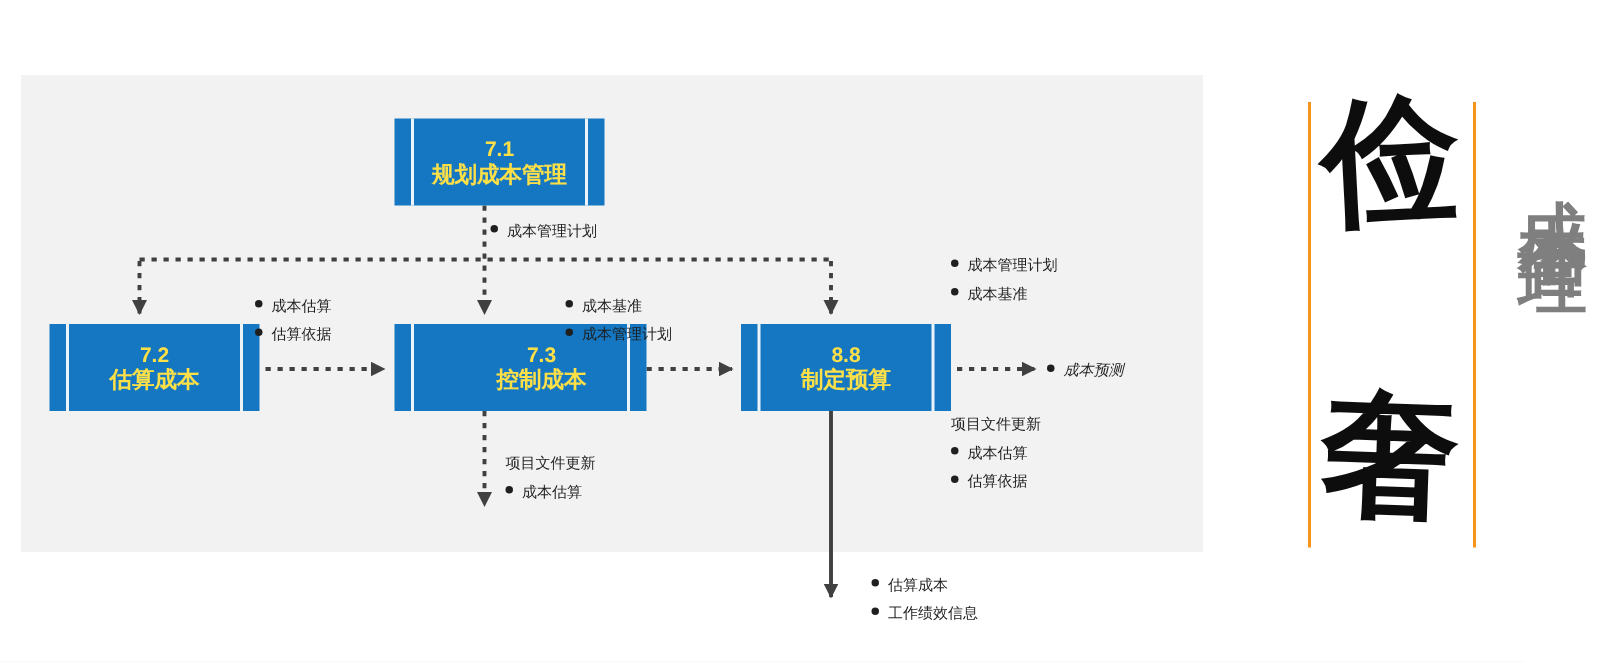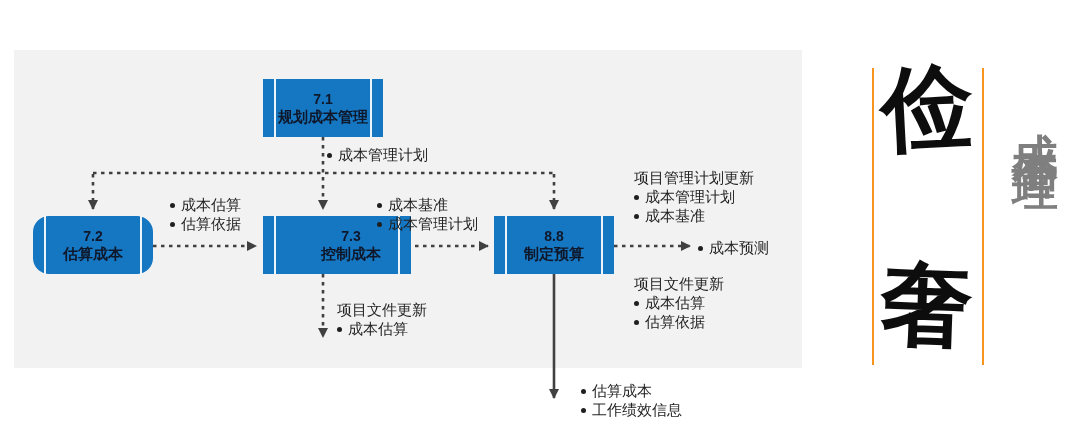--- a/index.html
+++ b/index.html
@@ -17,49 +17,49 @@
   }
   .panel{
     position:absolute;left:14px;top:50px;width:788px;height:318px;
     background:var(--panel-bg);
   }
   svg.connectors{position:absolute;left:0;top:0;width:1080px;height:441px;pointer-events:none;}
   svg.connectors path.dash{stroke:var(--line-dark);stroke-width:2.6;fill:none;stroke-dasharray:3.5 4.5;}
   svg.connectors path.solid{stroke:var(--line-dark);stroke-width:2.6;fill:none;}
   svg.connectors marker path{fill:var(--line-dark);stroke:none;}
   .pbox{
-    position:absolute;width:120px;height:58px;background:var(--box-blue);
-    color:#0f172a;display:flex;flex-direction:column;align-items:center;justify-content:center;
+    position:absolute;width:140px;height:58px;background:var(--box-blue);
+    color:#fde047;display:flex;flex-direction:column;align-items:center;justify-content:center;
     text-align:center;font-weight:bold;
   }
   .pbox .vline{position:absolute;top:0;bottom:0;width:2px;background:rgba(255,255,255,0.92);}
   .pbox .vline.l{left:11px;}
   .pbox .vline.r{right:11px;}
   .pbox .code{font-size:14px;line-height:16px;}
   .pbox .name{font-size:15px;line-height:18px;margin-top:1px;}
   #box71{left:263px;top:79px;}
-  #box72{left:33px;top:216px;border-radius:16px;}
+  #box72{left:33px;top:216px;}
   #box73{left:263px;top:216px;padding-left:28px;}
   #box74{left:494px;top:216px;}
   .note{
-    position:absolute;font-size:15px;color:var(--text-dark);
+    position:absolute;font-size:10px;color:var(--text-dark);
     line-height:19px;white-space:nowrap;
   }
   .note .title{display:block;}
   .note .bullet{display:block;}
   .note .bullet::before{
     content:"";display:inline-block;width:5px;height:5px;border-radius:50%;
     background:var(--text-dark);margin-right:6px;vertical-align:2px;
   }
   #note-plan-out{left:327px;top:145px;}
   #note-est-out{left:170px;top:195px;}
   #note-budget-out{left:377px;top:195px;}
   #note-budget-updates{left:337px;top:300px;}
   #note-ctrl-plan-updates{left:634px;top:168px;}
-  #note-ctrl-forecast{left:698px;top:238px;}
+  #note-ctrl-forecast{left:698px;top:238px;font-style:italic;}
   #note-ctrl-doc-updates{left:634px;top:274px;}
   #note-ctrl-out{left:581px;top:381px;}
   .accent-line{position:absolute;top:68px;height:297px;width:2px;background:var(--accent);}
   #accent-left{left:872px;}
   #accent-right{left:982px;}
   .calli{
     position:absolute;left:874px;width:106px;text-align:center;
     font-weight:900;color:#0d0d0d;font-size:92px;line-height:1;
   }
   #char-top{top:62px;transform:rotate(-3deg);}
@@ -130,21 +130,20 @@
   <span class="bullet">成本基准</span>
   <span class="bullet">成本管理计划</span>
 </div>
 
 <div class="note" id="note-budget-updates">
   <span class="title">项目文件更新</span>
   <span class="bullet">成本估算</span>
 </div>
 
 <div class="note" id="note-ctrl-plan-updates">
-  <span class="title">项目管理计划更新</span>
   <span class="bullet">成本管理计划</span>
   <span class="bullet">成本基准</span>
 </div>
 
 <div class="note" id="note-ctrl-forecast">
   <span class="bullet">成本预测</span>
 </div>
 
 <div class="note" id="note-ctrl-doc-updates">
   <span class="title">项目文件更新</span>

